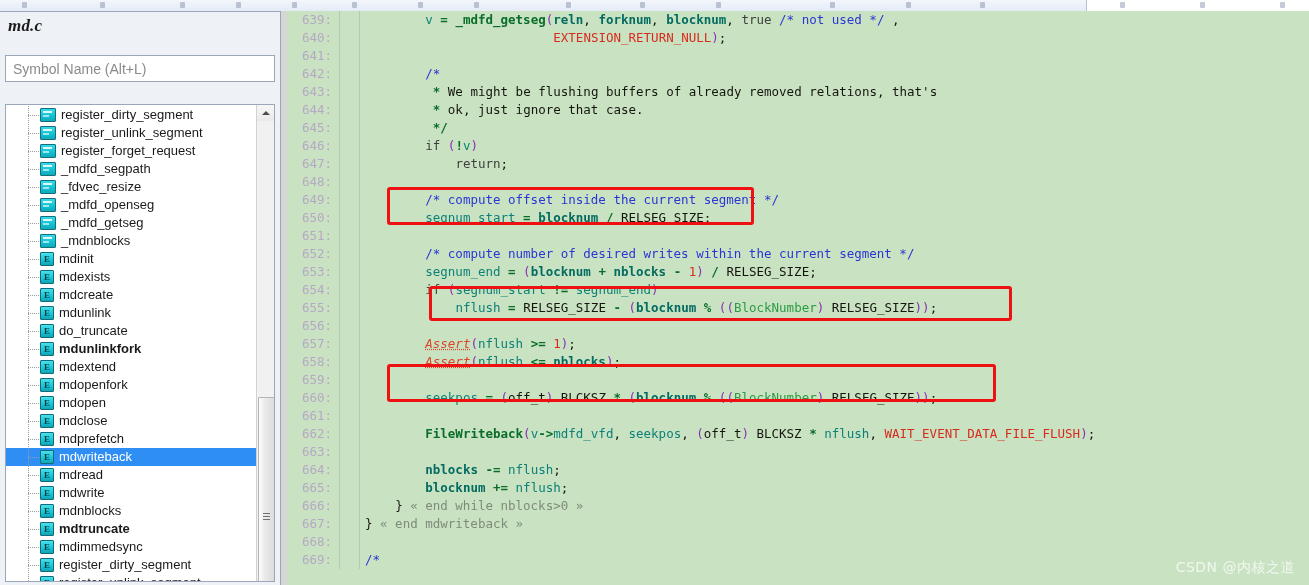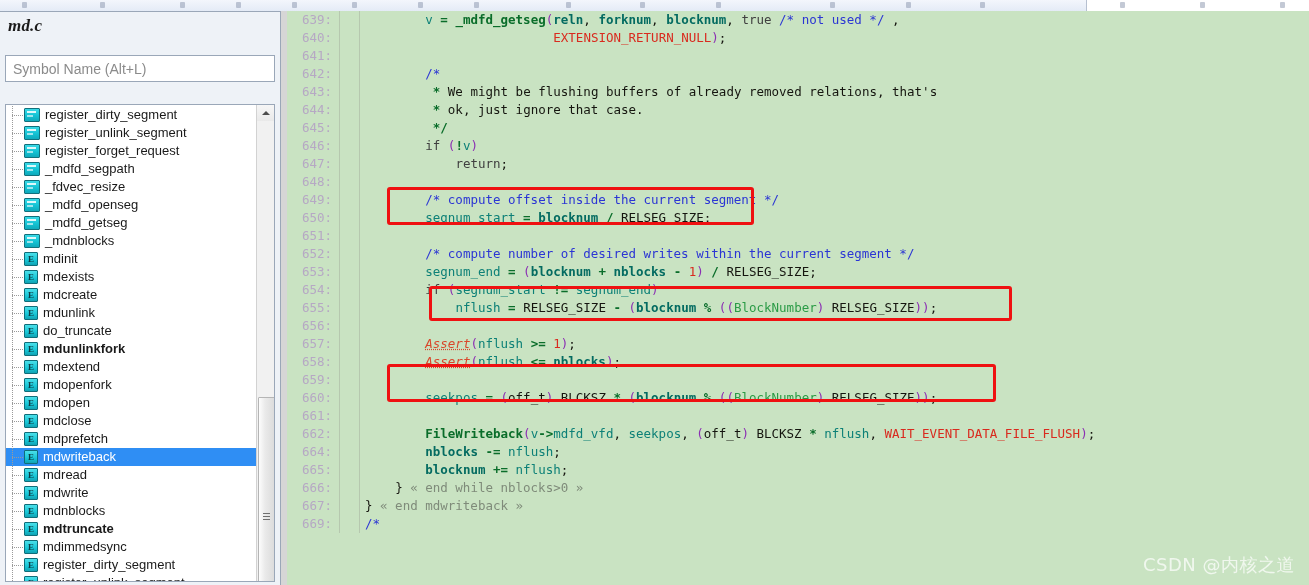--- a/index.html
+++ b/index.html
@@ -83,21 +83,21 @@
     flex: 1;
     position: relative;
     overflow: hidden;
     padding-top: 1px;
   }
   .tree-row {
     position: relative;
     height: 18px;
     display: flex;
     align-items: center;
-    padding-left: 6px;
+    padding-left: 22px;
     white-space: nowrap;
     font-size: 13px;
     color: #1a1a1a;
     font-family: "Liberation Sans", sans-serif;
   }
   .tree-row .guide {
     width: 12px; height: 18px;
     position: relative; flex: none;
   }
   .tree-row .guide::before {
@@ -244,21 +244,21 @@
     box-sizing: border-box;
     pointer-events: none;
   }
 
   
   .watermark {
     position: absolute;
     right: 14px; bottom: 8px;
     color: #ffffff;
     opacity: .72;
-    font-size: 18px;
+    font-size: 14px;
     font-family: "DejaVu Sans", sans-serif;
     letter-spacing: .5px;
     white-space: nowrap;
   }
 </style>
 </head>
 <body>
 
 <div id="app">
 
@@ -519,24 +519,26 @@
         <div class="code-line"><div class="gutter">653:</div><div class="fold-rail-a"></div><div class="fold-rail-b"></div><div class="code-text"><span class="t-plain"> </span><span class="t-plain"> </span><span class="t-plain"> </span><span class="t-plain"> </span><span class="t-plain"> </span><span class="t-plain"> </span><span class="t-plain"> </span><span class="t-plain"> </span><span class="t-var">segnum_end</span><span class="t-plain"> </span><span class="t-op">=</span><span class="t-plain"> </span><span class="t-paren">(</span><span class="t-varb">blocknum</span><span class="t-plain"> </span><span class="t-op">+</span><span class="t-plain"> </span><span class="t-varb">nblocks</span><span class="t-plain"> </span><span class="t-op">-</span><span class="t-plain"> </span><span class="t-num">1</span><span class="t-paren">)</span><span class="t-plain"> </span><span class="t-op">/</span><span class="t-plain"> </span><span class="t-plain">RELSEG_SIZE</span><span class="t-plain">;</span></div></div>
         <div class="code-line"><div class="gutter">654:</div><div class="fold-rail-a"></div><div class="fold-rail-b"></div><div class="code-text"><span class="t-plain"> </span><span class="t-plain"> </span><span class="t-plain"> </span><span class="t-plain"> </span><span class="t-plain"> </span><span class="t-plain"> </span><span class="t-plain"> </span><span class="t-plain"> </span><span class="t-kw">if</span><span class="t-plain"> </span><span class="t-paren">(</span><span class="t-var">segnum_start</span><span class="t-plain"> </span><span class="t-op">!=</span><span class="t-plain"> </span><span class="t-var">segnum_end</span><span class="t-paren">)</span></div></div>
         <div class="code-line"><div class="gutter">655:</div><div class="fold-rail-a"></div><div class="fold-rail-b"></div><div class="code-text"><span class="t-plain"> </span><span class="t-plain"> </span><span class="t-plain"> </span><span class="t-plain"> </span><span class="t-plain"> </span><span class="t-plain"> </span><span class="t-plain"> </span><span class="t-plain"> </span><span class="t-plain"> </span><span class="t-plain"> </span><span class="t-plain"> </span><span class="t-plain"> </span><span class="t-var">nflush</span><span class="t-plain"> </span><span class="t-op">=</span><span class="t-plain"> </span><span class="t-plain">RELSEG_SIZE</span><span class="t-plain"> </span><span class="t-op">-</span><span class="t-plain"> </span><span class="t-paren">(</span><span class="t-varb">blocknum</span><span class="t-plain"> </span><span class="t-op">%</span><span class="t-plain"> </span><span class="t-paren">(</span><span class="t-paren">(</span><span class="t-type">BlockNumber</span><span class="t-paren">)</span><span class="t-plain"> </span><span class="t-plain">RELSEG_SIZE</span><span class="t-paren">)</span><span class="t-paren">)</span><span class="t-plain">;</span></div></div>
         <div class="code-line"><div class="gutter">656:</div><div class="fold-rail-a"></div><div class="fold-rail-b"></div><div class="code-text"></div></div>
         <div class="code-line"><div class="gutter">657:</div><div class="fold-rail-a"></div><div class="fold-rail-b"></div><div class="code-text"><span class="t-plain"> </span><span class="t-plain"> </span><span class="t-plain"> </span><span class="t-plain"> </span><span class="t-plain"> </span><span class="t-plain"> </span><span class="t-plain"> </span><span class="t-plain"> </span><span class="t-assert">Assert</span><span class="t-paren">(</span><span class="t-var">nflush</span><span class="t-plain"> </span><span class="t-op">&gt;=</span><span class="t-plain"> </span><span class="t-num">1</span><span class="t-paren">)</span><span class="t-plain">;</span></div></div>
         <div class="code-line"><div class="gutter">658:</div><div class="fold-rail-a"></div><div class="fold-rail-b"></div><div class="code-text"><span class="t-plain"> </span><span class="t-plain"> </span><span class="t-plain"> </span><span class="t-plain"> </span><span class="t-plain"> </span><span class="t-plain"> </span><span class="t-plain"> </span><span class="t-plain"> </span><span class="t-assert">Assert</span><span class="t-paren">(</span><span class="t-var">nflush</span><span class="t-plain"> </span><span class="t-op">&lt;=</span><span class="t-plain"> </span><span class="t-varb">nblocks</span><span class="t-paren">)</span><span class="t-plain">;</span></div></div>
         <div class="code-line"><div class="gutter">659:</div><div class="fold-rail-a"></div><div class="fold-rail-b"></div><div class="code-text"></div></div>
         <div class="code-line"><div class="gutter">660:</div><div class="fold-rail-a"></div><div class="fold-rail-b"></div><div class="code-text"><span class="t-plain"> </span><span class="t-plain"> </span><span class="t-plain"> </span><span class="t-plain"> </span><span class="t-plain"> </span><span class="t-plain"> </span><span class="t-plain"> </span><span class="t-plain"> </span><span class="t-var">seekpos</span><span class="t-plain"> </span><span class="t-op">=</span><span class="t-plain"> </span><span class="t-paren">(</span><span class="t-plain">off_t</span><span class="t-paren">)</span><span class="t-plain"> </span><span class="t-plain">BLCKSZ</span><span class="t-plain"> </span><span class="t-op">*</span><span class="t-plain"> </span><span class="t-paren">(</span><span class="t-varb">blocknum</span><span class="t-plain"> </span><span class="t-op">%</span><span class="t-plain"> </span><span class="t-paren">(</span><span class="t-paren">(</span><span class="t-type">BlockNumber</span><span class="t-paren">)</span><span class="t-plain"> </span><span class="t-plain">RELSEG_SIZE</span><span class="t-paren">)</span><span class="t-paren">)</span><span class="t-plain">;</span></div></div>
         <div class="code-line"><div class="gutter">661:</div><div class="fold-rail-a"></div><div class="fold-rail-b"></div><div class="code-text"></div></div>
         <div class="code-line"><div class="gutter">662:</div><div class="fold-rail-a"></div><div class="fold-rail-b"></div><div class="code-text"><span class="t-plain"> </span><span class="t-plain"> </span><span class="t-plain"> </span><span class="t-plain"> </span><span class="t-plain"> </span><span class="t-plain"> </span><span class="t-plain"> </span><span class="t-plain"> </span><span class="t-fn">FileWriteback</span><span class="t-paren">(</span><span class="t-var">v</span><span class="t-op">-&gt;</span><span class="t-var">mdfd_vfd</span><span class="t-plain">,</span><span class="t-plain"> </span><span class="t-var">seekpos</span><span class="t-plain">,</span><span class="t-plain"> </span><span class="t-paren">(</span><span class="t-plain">off_t</span><span class="t-paren">)</span><span class="t-plain"> </span><span class="t-plain">BLCKSZ</span><span class="t-plain"> </span><span class="t-op">*</span><span class="t-plain"> </span><span class="t-var">nflush</span><span class="t-plain">,</span><span class="t-plain"> </span><span class="t-const">WAIT_EVENT_DATA_FILE_FLUSH</span><span class="t-paren">)</span><span class="t-plain">;</span></div></div>
+        <div class="code-line"><div class="gutter">663:</div><div class="fold-rail-a"></div><div class="fold-rail-b"></div><div class="code-text"></div></div>
         <div class="code-line"><div class="gutter">664:</div><div class="fold-rail-a"></div><div class="fold-rail-b"></div><div class="code-text"><span class="t-plain"> </span><span class="t-plain"> </span><span class="t-plain"> </span><span class="t-plain"> </span><span class="t-plain"> </span><span class="t-plain"> </span><span class="t-plain"> </span><span class="t-plain"> </span><span class="t-varb">nblocks</span><span class="t-plain"> </span><span class="t-op">-=</span><span class="t-plain"> </span><span class="t-var">nflush</span><span class="t-plain">;</span></div></div>
         <div class="code-line"><div class="gutter">665:</div><div class="fold-rail-a"></div><div class="fold-rail-b"></div><div class="code-text"><span class="t-plain"> </span><span class="t-plain"> </span><span class="t-plain"> </span><span class="t-plain"> </span><span class="t-plain"> </span><span class="t-plain"> </span><span class="t-plain"> </span><span class="t-plain"> </span><span class="t-varb">blocknum</span><span class="t-plain"> </span><span class="t-op">+=</span><span class="t-plain"> </span><span class="t-var">nflush</span><span class="t-plain">;</span></div></div>
         <div class="code-line"><div class="gutter">666:</div><div class="fold-rail-a"></div><div class="fold-rail-b"></div><div class="code-text"><span class="t-plain"> </span><span class="t-plain"> </span><span class="t-plain"> </span><span class="t-plain"> </span><span class="t-plain">}</span><span class="t-plain"> </span><span class="t-fold">« end while nblocks&gt;0 »</span></div></div>
         <div class="code-line"><div class="gutter">667:</div><div class="fold-rail-a"></div><div class="fold-rail-b"></div><div class="code-text"><span class="t-plain">}</span><span class="t-plain"> </span><span class="t-fold">« end mdwriteback »</span></div></div>
+        <div class="code-line"><div class="gutter">668:</div><div class="fold-rail-a"></div><div class="fold-rail-b"></div><div class="code-text"></div></div>
         <div class="code-line"><div class="gutter">669:</div><div class="fold-rail-a"></div><div class="fold-rail-b"></div><div class="code-text"><span class="t-cmt">/*</span></div></div>
       </div>
 
     <div class="hl-box" style="left:106px; top:176px; width:367px; height:38px;"></div>
     <div class="hl-box" style="left:148px; top:275px; width:583px; height:35px;"></div>
     <div class="hl-box" style="left:106px; top:353px; width:609px; height:38px;"></div>
 
     <div class="watermark">CSDN @内核之道</div>
   </div>
 

